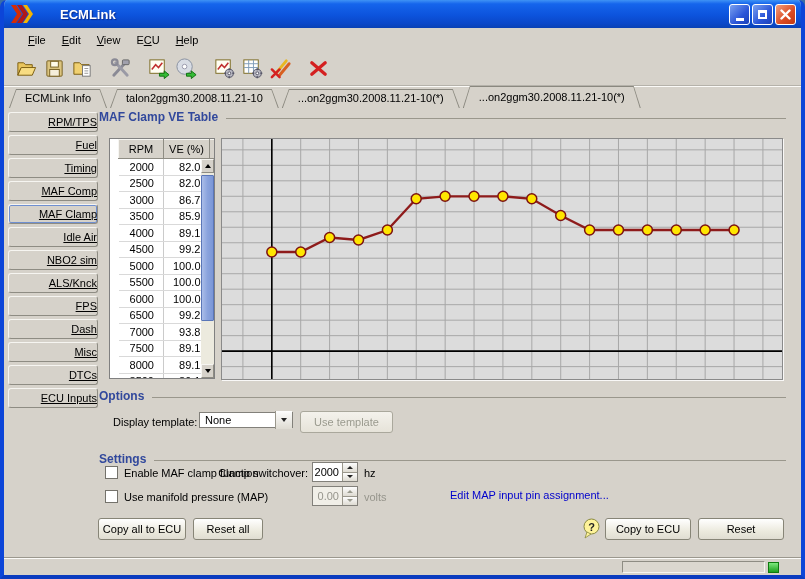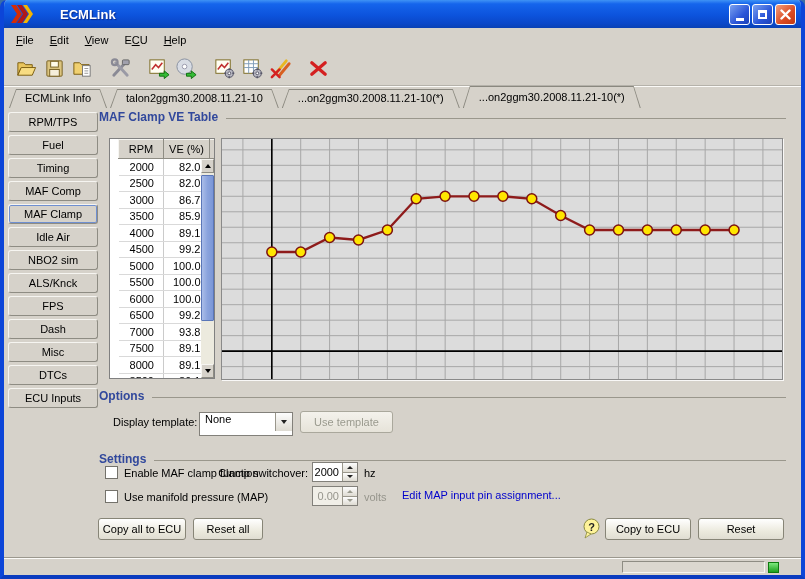--- a/index.html
+++ b/index.html
@@ -16,21 +16,21 @@
     gap:20px;
   }
   .titlebar .title{ color:#fff; font-weight:bold; font-size:13px; margin-left:6px; text-shadow:1px 1px 1px #0a2a8a; flex:1; }
   .win-btns{ display:flex; gap:2px; }
   .wbtn{ width:21px; height:21px; border:1px solid #fff; border-radius:3px; display:flex; align-items:center; justify-content:center; }
   .wbtn.minb,.wbtn.maxb{ background:linear-gradient(135deg,#7ba1f0,#2a55d8 60%,#1c41b8); }
   .wbtn.closeb{ background:linear-gradient(135deg,#f49f7d,#da4a22 60%,#c23a12); }
   .glyph-min{ width:8px; height:3px; background:#fff; margin-top:10px; }
   .glyph-max{ width:9px; height:9px; border:2px solid #fff; border-top-width:3px; }
   
-  .menubar{ height:24px; display:flex; align-items:center; padding-left:4px; font-size:11px; }
+  .menubar{ height:24px; display:flex; align-items:center; padding-left:16px; font-size:11px; }
   .menu-item{ padding:4px 8px; cursor:default; }
   
   .toolbar{ height:34px; display:flex; align-items:center; padding-left:8px;
     border-bottom:1px solid #b5b2aa; box-shadow:0 1px 0 #fbfaf7; }
   .tool-btn{ width:28px; height:28px; display:flex; align-items:center; justify-content:center; border:1px solid transparent; border-radius:2px; }
   .tool-btn svg{ width:23px; height:23px; }
   .tgap{ width:10px; }
   
   .tabbar{ height:22px; display:flex; align-items:flex-end; padding-left:5px; }
   .tab{ position:relative; height:19px; margin-right:3px; }
@@ -39,21 +39,21 @@
     clip-path:polygon(7px 0, calc(100% - 7px) 0, 100% 100%, 0 100%); }
   .tab-face{ position:absolute; left:1px; right:1px; top:1px; bottom:0; background:#d6d2ca;
     clip-path:polygon(6.4px 0, calc(100% - 6.4px) 0, 100% 100%, 0 100%); }
   .tab-label{ position:relative; display:block; padding:3px 16px 0 16px; font-size:11px; white-space:nowrap; }
   .tab.active .tab-label{ padding-top:5px; }
   
   .content{ position:relative; height:449px; }
   .sidebar{ position:absolute; left:4px; top:4px; width:90px; }
   .side-btn{ height:20px; margin-bottom:3px; background:#d6d2ca; border:1px solid;
     border-color:#f6f5f1 #8e8c83 #8e8c83 #f6f5f1; border-radius:3px;
-    font-size:11px; text-align:center; line-height:18px; cursor:default; }
+    font-size:11px; text-align:right; line-height:18px; cursor:default;text-decoration:underline; }
   .side-btn.selected{ box-shadow:inset 0 0 0 1px #6f8fd0; }
   .sec-header{ position:absolute; display:flex; align-items:center; width:687px; left:95px; }
   .sec-header span{ font-size:12px; font-weight:bold; color:#31489c; white-space:nowrap; }
   .hairline{ flex:1; height:1px; background:#9a978c; margin-left:8px; margin-top:2px; }
   
   .tablewrap{ position:absolute; left:105px; top:30px; width:106px; height:241px; background:#fff; border:1px solid #808080; overflow:hidden; }
   table{ border-collapse:collapse; table-layout:fixed; width:104px;margin-left:8px; }
   th{ height:19px; background:#d6d2ca; border:1px solid; border-color:#f6f5f1 #8e8c83 #8e8c83 #f6f5f1; font-size:11px; font-weight:normal; }
   th.c1{ width:45px; } th.c2{ width:46px; } th.sb-head{ width:13px; }
   td{ height:16.5px; font-size:11px; text-align:right; padding-right:9px; border-right:1px solid #cbcbcb; border-bottom:1px solid #d9d9d9; }
@@ -64,22 +64,22 @@
   .sb-thumb{ position:absolute; left:0; top:16px; width:13px; height:146px;
     background:linear-gradient(90deg,#aabde8,#8aa3dd 50%,#7b96d6); border:1px solid #5a76b8; border-radius:1px; }
   .tri-up-s{ width:0; height:0; border-left:3.5px solid transparent; border-right:3.5px solid transparent; border-bottom:4px solid #000; }
   .tri-dn-s{ width:0; height:0; border-left:3.5px solid transparent; border-right:3.5px solid transparent; border-top:4px solid #000; }
   
   .chart{ position:absolute; left:217px; top:30px; width:562px; height:242px; background:#dcdcdc; border:1px solid #8a8a8a; box-shadow:1px 1px 0 rgba(255,255,255,.85); }
   .chart svg{ display:block; width:100%; height:100%; }
   
   .lbl{ position:absolute; font-size:11px; line-height:16px; }
   .lbl.dis, .dis{ color:#96958c; }
-  .xlink{ position:absolute; font-size:11px; color:#0000cc; cursor:pointer; }
-  .select{ position:absolute; width:94px; height:24px; background:#fff; border:1px solid #82807a; display:flex; }
+  .xlink{ position:absolute; font-size:11px; color:#0000cc; cursor:pointer;margin-left:48px; }
+  .select{ position:absolute; width:94px; height:16px; background:#fff; border:1px solid #82807a; display:flex; align-items:center; }
   .select .val{ flex:1; font-size:11px; padding-left:5px; }
   .dd-btn{ width:17px; height:18px; background:linear-gradient(#fdfdfd,#dedbd2); border-left:1px solid #9a978c; display:flex; align-items:center; justify-content:center; }
   .tri-dn{ width:0; height:0; border-left:3.5px solid transparent; border-right:3.5px solid transparent; border-top:4px solid #222; }
   .btn{ position:absolute; height:22px; background:linear-gradient(#ffffff,#eceade 60%,#e0ddd2); border:1px solid #878577; border-radius:3px; font-size:11px; text-align:center; line-height:20px; cursor:default; }
   .btn.disabled{ color:#9a9a8e; border-color:#aaa89c; background:linear-gradient(#f4f2ec,#e6e3d9); }
   .checkbox{ position:absolute; width:13px; height:13px; background:#fff; border:1px solid #74726b; }
   .spinner{ position:absolute; width:46px; height:20px; border:1px solid #82807a; background:#fff; display:flex; }
   .spinner .sval{ flex:1; font-size:11px; text-align:right; padding:3px 3px 0 0; }
   .spinner.disabled{ background:#f1efe8; } .spinner.disabled .sval{ color:#96958c; }
   .spin-btns{ width:15px; display:flex; flex-direction:column; border-left:1px solid #9a978c; }

